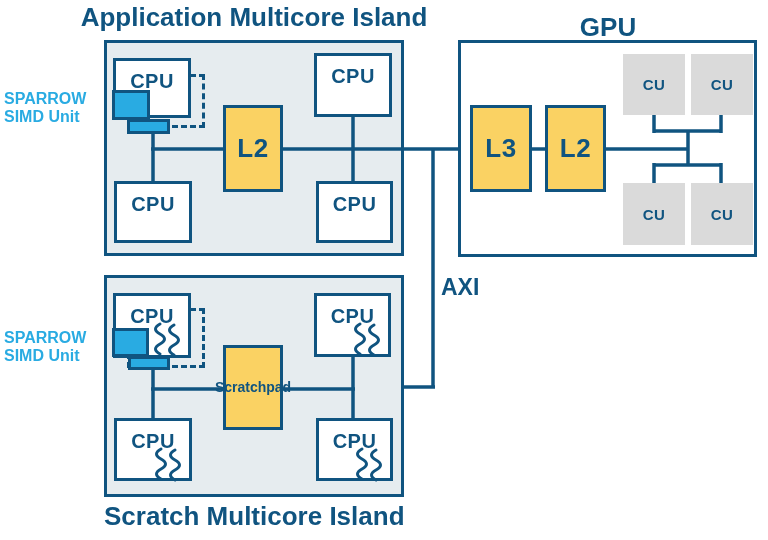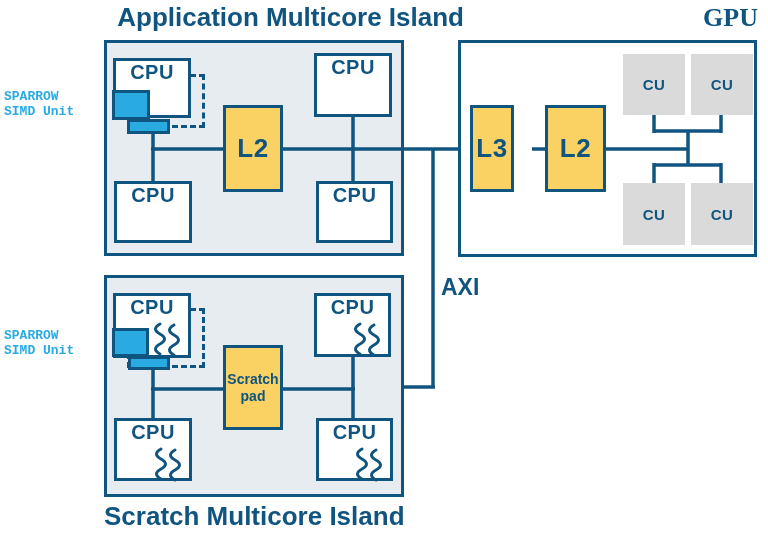--- a/index.html
+++ b/index.html
@@ -13,33 +13,33 @@
   #canvas{
     position:relative;width:768px;height:540px;background:#ffffff;overflow:hidden;
     font-family:"Liberation Sans", sans-serif;color:var(--dark-blue);
   }
   .abs{position:absolute;box-sizing:border-box;}
   .island{background:var(--island-bg);border:3.5px solid var(--dark-blue);z-index:0;}
   .panel{background:#ffffff;border:3.5px solid var(--dark-blue);z-index:0;}
   svg.lines{position:absolute;left:0;top:0;z-index:1;}
   .box{background:#ffffff;border:3px solid var(--dark-blue);z-index:2;
        font-weight:bold;text-align:center;color:var(--dark-blue);}
-  .cpu{font-size:20px;padding-top:0;letter-spacing:0.5px;}
+  .cpu{font-size:20px;padding-top:9px;letter-spacing:0.5px;}
   .cpu-sparrow{z-index:3;}
   .cache{background:var(--yellow);display:flex;align-items:center;justify-content:center;
          font-size:26px;letter-spacing:0.5px;}
   .cu{background:var(--cu-gray);border:none;display:flex;align-items:center;justify-content:center;
       font-size:15px;letter-spacing:0.5px;}
-  .scratch{background:var(--yellow);display:flex;flex-direction:column;align-items:center;
+  .scratch{background:var(--yellow);display:flex;flex-direction:row;align-items:center;
            justify-content:center;font-size:14px;line-height:1.15;}
   .dashed{border:3px dashed var(--dark-blue);background:transparent;z-index:2;}
   .cyan-block{background:var(--cyan);border:3px solid var(--dark-blue);z-index:4;}
-  .title{font-weight:bold;font-size:26px;text-align:right;z-index:5;white-space:nowrap;}
+  .title{font-weight:bold;font-size:26px;text-align:center;z-index:5;white-space:nowrap;}
   .axi-label{font-weight:bold;font-size:23px;z-index:5;}
-  .sparrow-label{color:var(--cyan);font-weight:bold;font-size:13px;line-height:1.15;z-index:5;white-space:nowrap;font-family:Liberation Mono, monospace;}
+  .sparrow-label{color:var(--cyan);font-weight:bold;font-size:16px;line-height:1.15;z-index:5;white-space:nowrap;}
   .squiggle{position:absolute;right:5px;top:24px;z-index:1;color:var(--dark-blue);}
 </style>
 </head>
 <body>
 
 <div id="canvas">
 
   <div class="abs island" style="left:104px;top:40px;width:300px;height:216px;"></div>
   <div class="abs island" style="left:104px;top:275px;width:300px;height:222px;"></div>
   <div class="abs panel" style="left:458px;top:40px;width:299px;height:217px;"></div>
@@ -90,23 +90,23 @@
   <div class="abs box cpu" style="left:316px;top:181px;width:77px;height:62px;">
     <span>CPU</span>
   </div>
   <div class="abs box cache" style="left:223px;top:105px;width:60px;height:87px;">L2</div>
 
   <div class="abs sparrow-label" style="left:4px;top:90px;">
     <div>SPARROW</div>
     <div>SIMD Unit</div>
   </div>
 
-  <div class="abs title" style="left:458px;top:3px;width:300px;font-family:Liberation Serif, serif;">GPU</div>
+  <div class="abs title" style="left:458px;top:12px;width:300px;">GPU</div>
 
-  <div class="abs box cache" style="left:470px;top:105px;width:44px;height:87px;">L3</div>
+  <div class="abs box cache" style="left:470px;top:105px;width:62px;height:87px;">L3</div>
   <div class="abs box cache" style="left:545px;top:105px;width:61px;height:87px;">L2</div>
 
   <div class="abs box cu" style="left:623px;top:54px;width:62px;height:61px;">CU</div>
   <div class="abs box cu" style="left:691px;top:54px;width:62px;height:61px;">CU</div>
   <div class="abs box cu" style="left:623px;top:183px;width:62px;height:62px;">CU</div>
   <div class="abs box cu" style="left:691px;top:183px;width:62px;height:62px;">CU</div>
 
   <div class="abs axi-label" style="left:441px;top:274px;">AXI</div>
 
   <div class="abs title" style="left:104px;top:501px;width:300px;">Scratch Multicore Island</div>

